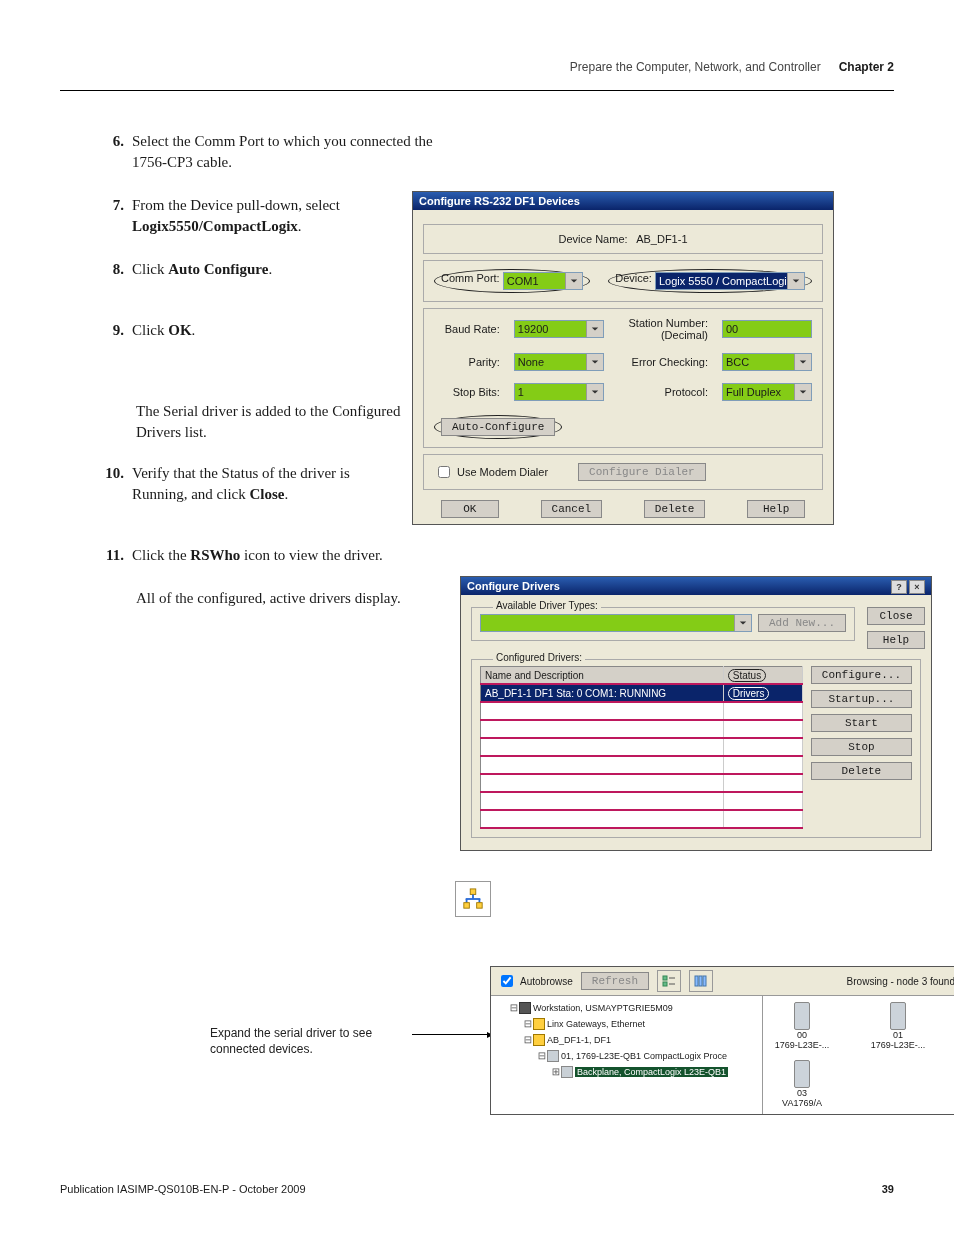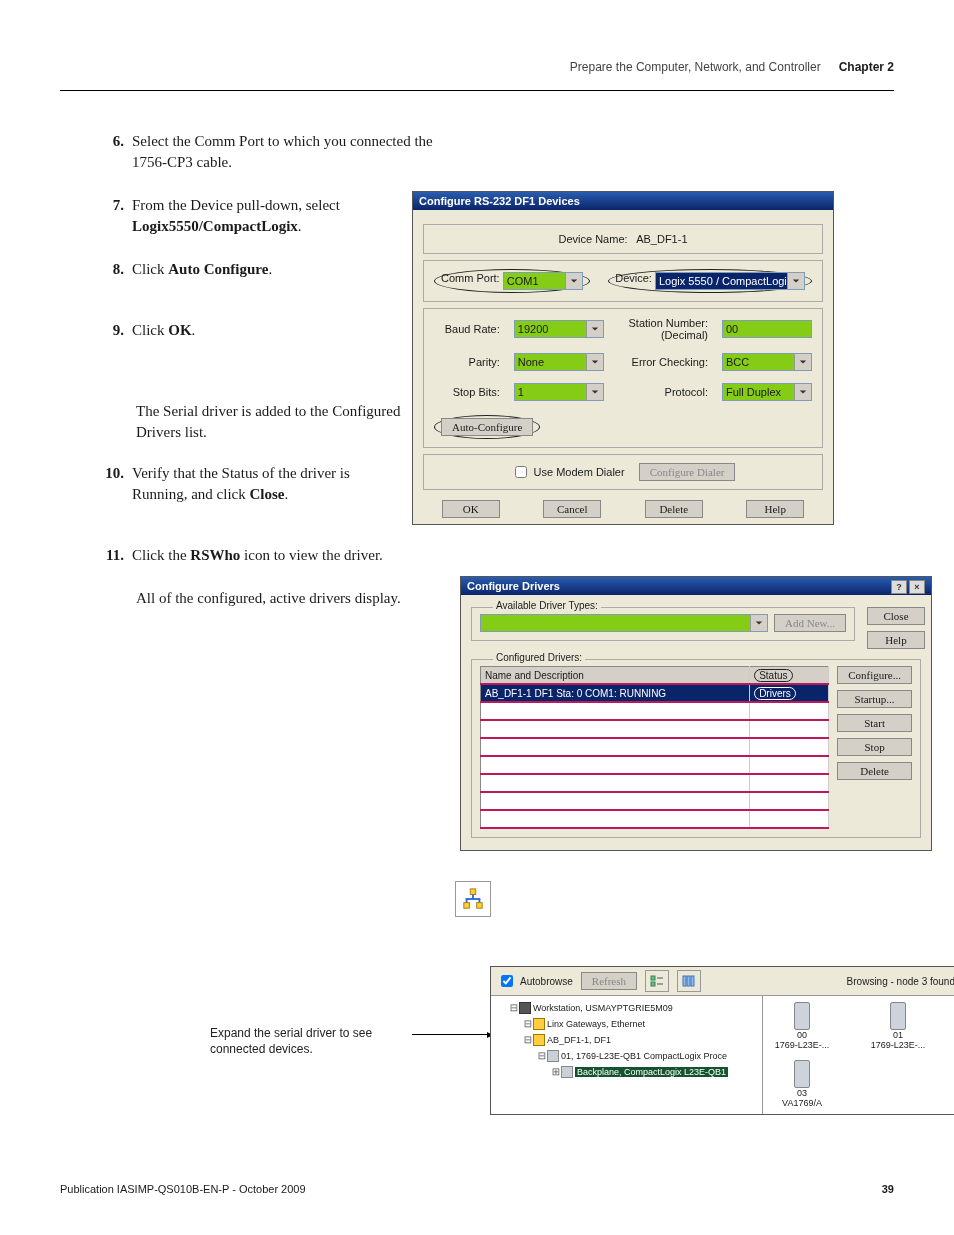--- a/index.html
+++ b/index.html
@@ -136,21 +136,21 @@
     position:absolute;right:0;top:0;bottom:0;width:16px;
     background:var(--panel-dark);
     border-left:1px solid #999;
     display:flex;align-items:center;justify-content:center;
   }
   .caret svg{width:8px;height:8px;}
   .btn{
     background:var(--panel-dark);
     border:1px solid #888;
     padding:2px 10px;
-    font-family:Liberation Serif, serif;
+    font-family:Liberation Mono, monospace;
     font-size:11px;
     cursor:default;
     min-width:58px;
     text-align:center;
     box-sizing:border-box;
   }
   .btn.disabled{color:#888;}
   .fieldset{
     border:1px solid #aaa;
     margin:6px 0;
@@ -389,21 +389,21 @@
               </span>
           </div>
           <div style="margin-top:14px;">
             <span class="oval">
               <span class="btn">Auto-Configure</span>
             </span>
           </div>
         </div>
 
         <div class="fieldset">
-          <div class="row" style="justify-content:center;gap:14px;">
+          <div class="row" style="gap:30px;">
             <label class="chk">
               <input type="checkbox" style="">
               <span>Use Modem Dialer</span>
             </label>
             <span class="btn disabled">Configure Dialer</span>
           </div>
         </div>
 
         <div class="row" style="justify-content:space-around;padding:4px 0 0 0;">
           <span class="btn">OK</span>

